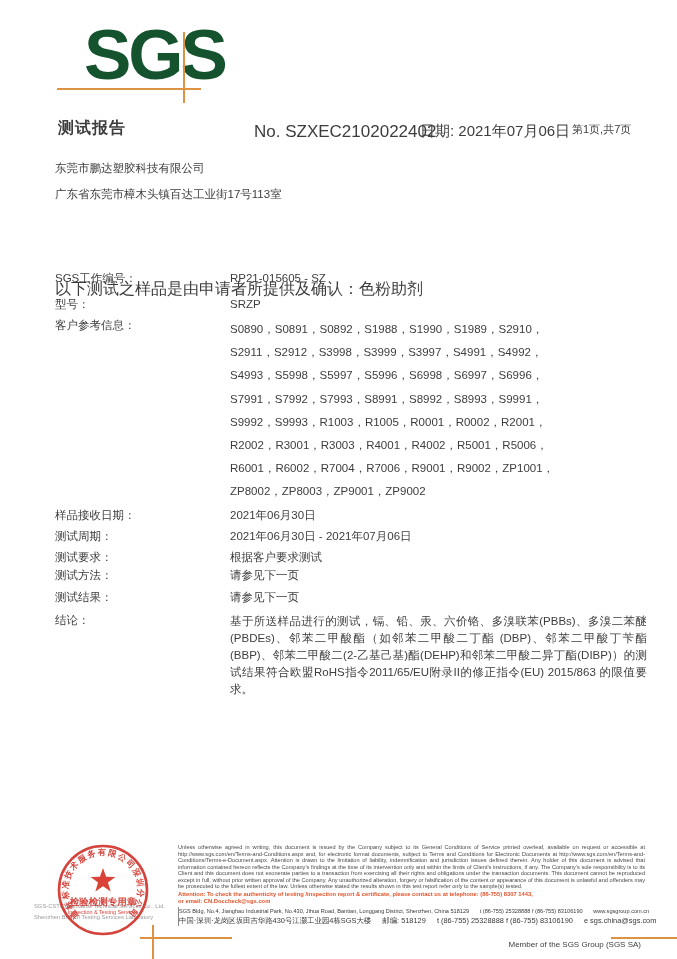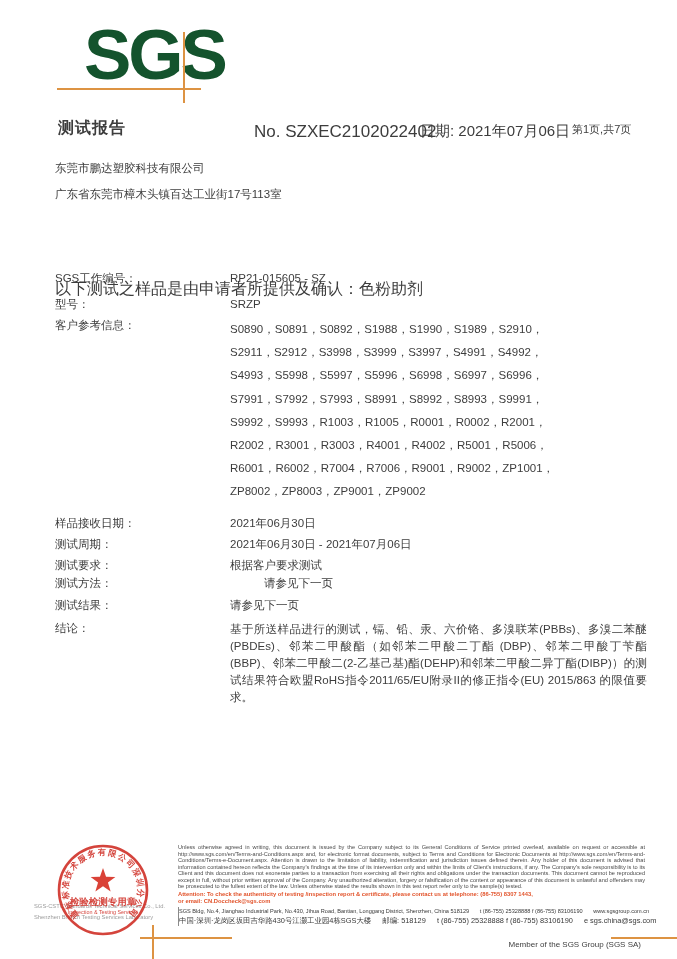--- a/index.html
+++ b/index.html
@@ -28,21 +28,21 @@
   
   .applicant{left:55px;top:155px;font-size:11.5px;line-height:26px;}
   
   .statement{left:55px;top:247px;font-size:16px;margin-top:32px;}
   
   .kv-block{left:55px;top:266px;width:592px;padding-top:5px;}
   .kv-row{display:flex;font-size:11.5px;line-height:15.5px;}
   .kv-label{width:175px;flex:none;}
   .kv-value{flex:1;}
   .mb10{margin-bottom:10px;} .mb6{margin-bottom:6px;} .mb55{margin-bottom:5.5px;}
-  .mb25{margin-bottom:2.5px;} .mb65{margin-bottom:6.5px;gap:34px;} .mb7{margin-bottom:7px;} .mb2{margin-bottom:12px;}
+  .mb25{margin-bottom:2.5px;} .mb65{margin-bottom:6.5px;} .mb7{margin-bottom:7px;} .mb2{margin-bottom:4px;}
   .code-line{line-height:23.2px;}
   .conclusion{line-height:17px;max-width:418px;text-align:justify;}
   
   .stamp{left:40px;top:841px;}
   
   .footer-co{left:34px;top:901px;width:150px;font-size:5.8px;line-height:10.5px;color:#9c9c9c;}
   .footer-main{left:178px;top:844px;width:467px;}
   .disclaimer{font-size:5.6px;line-height:6.55px;color:#4a4a4a;text-align:justify;}
   .attention{margin-top:1.5px;font-size:5.8px;line-height:6.6px;color:#e2542c;font-weight:bold;}
   .addr-block{margin-top:2px;border-left:1px solid #8a8a8a;padding-left:0;}

